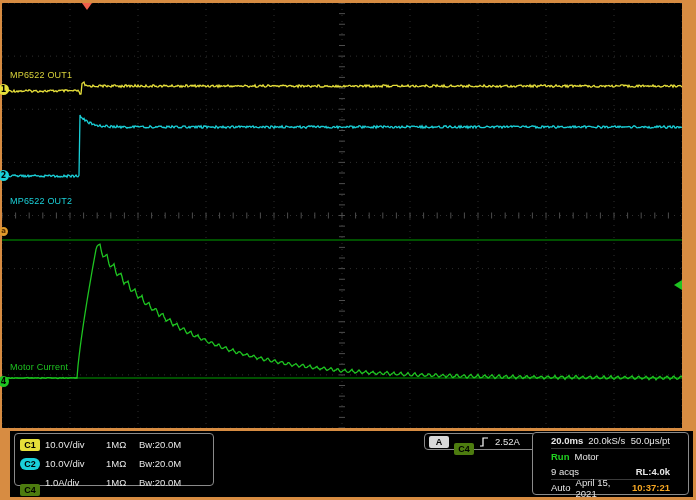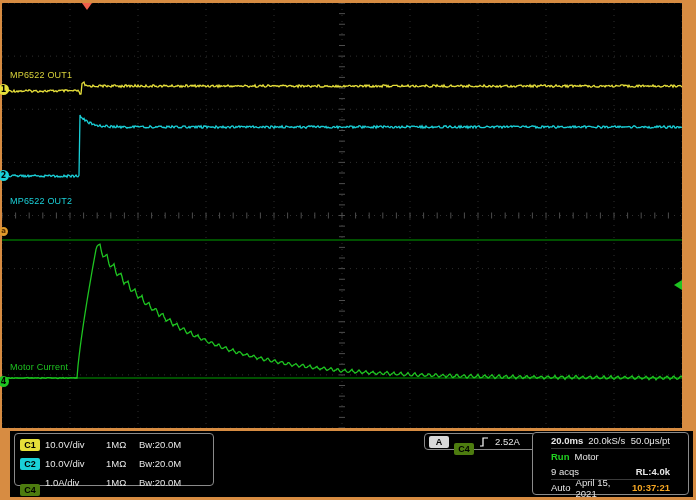--- a/index.html
+++ b/index.html
@@ -28,21 +28,21 @@
   .box{position:absolute;border:1px solid #8a8a8a;border-radius:4px;background:#000;box-sizing:border-box;}
   .chbox{left:4px;top:2px;width:200px;height:53px;padding:1px 0;}
   .curbox{left:208px;top:2px;width:84px;height:61px;padding:1px 0;}
   .trigbox{left:414px;top:2px;width:112px;height:17px;}
   .tbbox{left:522px;top:1px;width:157px;height:63px;padding:0 18px;}
   .srow{display:flex;align-items:center;gap:5px;height:19px;padding:0 5px;}
   .trow{display:flex;align-items:center;gap:5px;height:15px;}
   .trow.sep{border-bottom:1px solid #3a3a3a;}
   .badge{display:inline-block;min-width:16px;padding:0 2px;height:12px;line-height:12px;border-radius:2px;
          color:#000;font-size:9px;font-weight:bold;text-align:center;}
-  .bg1{background:#e6df3a;} .bg2{background:#1ad0d8;} .bg4{background:#4d7c0f;margin-top:15px;}
+  .bg1{background:#e6df3a;} .bg2{background:#1ad0d8;border-radius:6px;} .bg4{background:#4d7c0f;margin-top:15px;}
   .bgc{background:#1ec421;} .bga{background:#d9d9d9;}
   .scale{width:56px;} .imp{width:28px;} .bw{flex:1;}
   .curval{flex:1;}
   .right{margin-left:auto;}
   .run{color:#21d021;font-weight:bold;}
   .time{color:#f5a623;font-weight:bold;}
   .bold{font-weight:bold;}
   .trigrow{display:flex;align-items:center;gap:5px;height:15px;padding:0 4px;}
 </style>
 </head>

